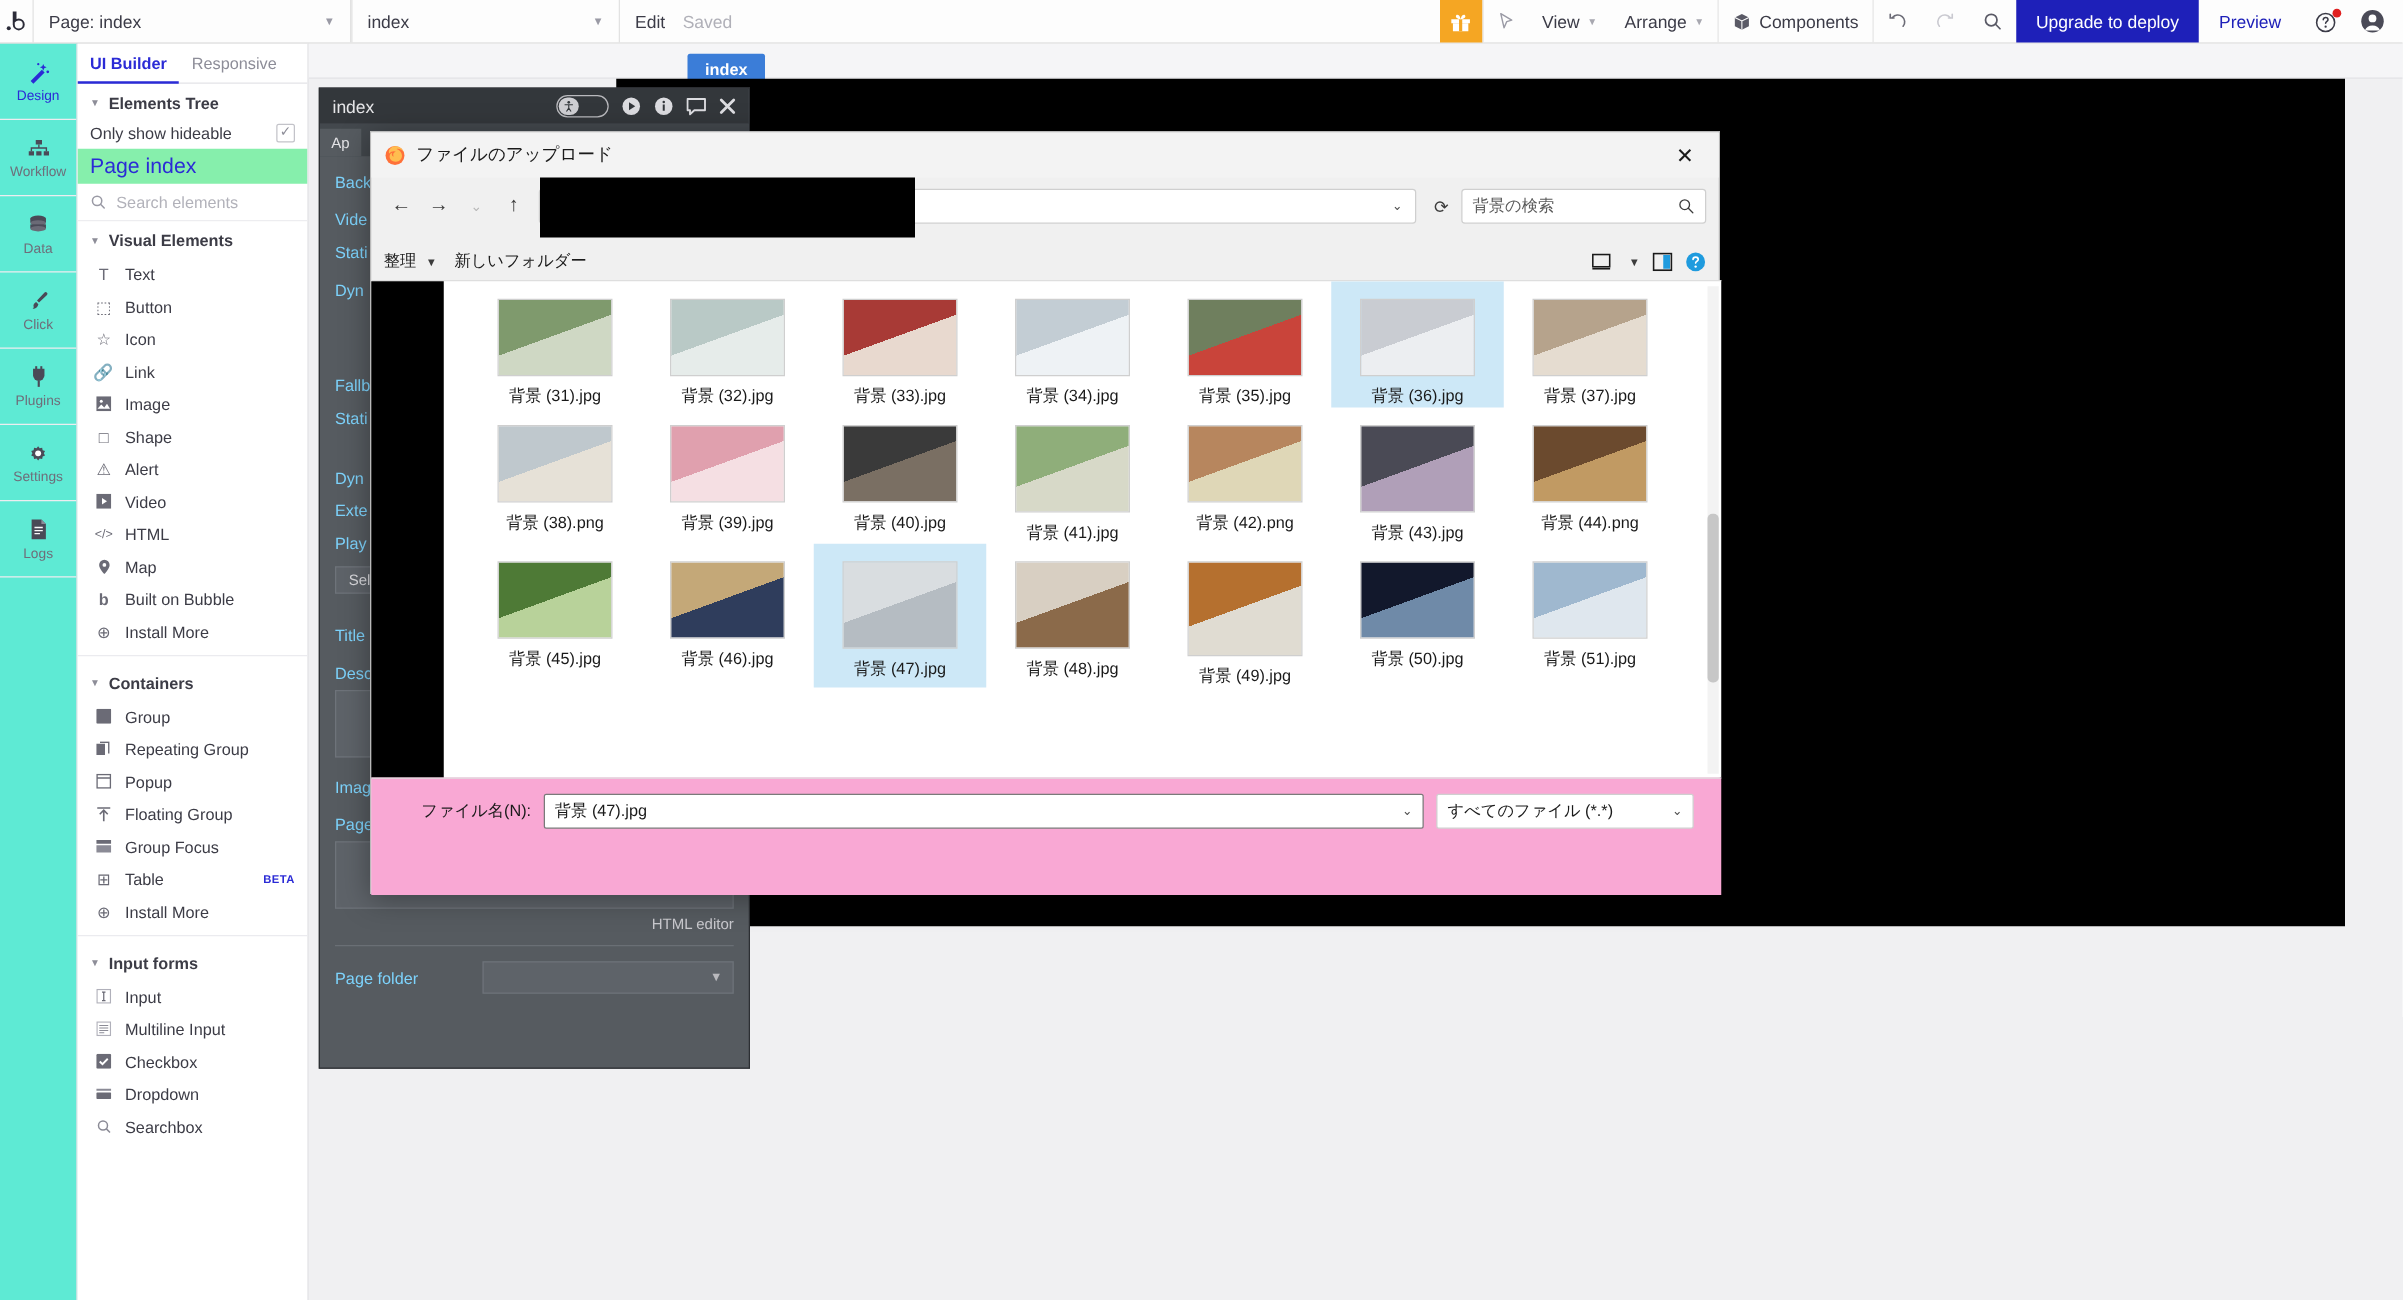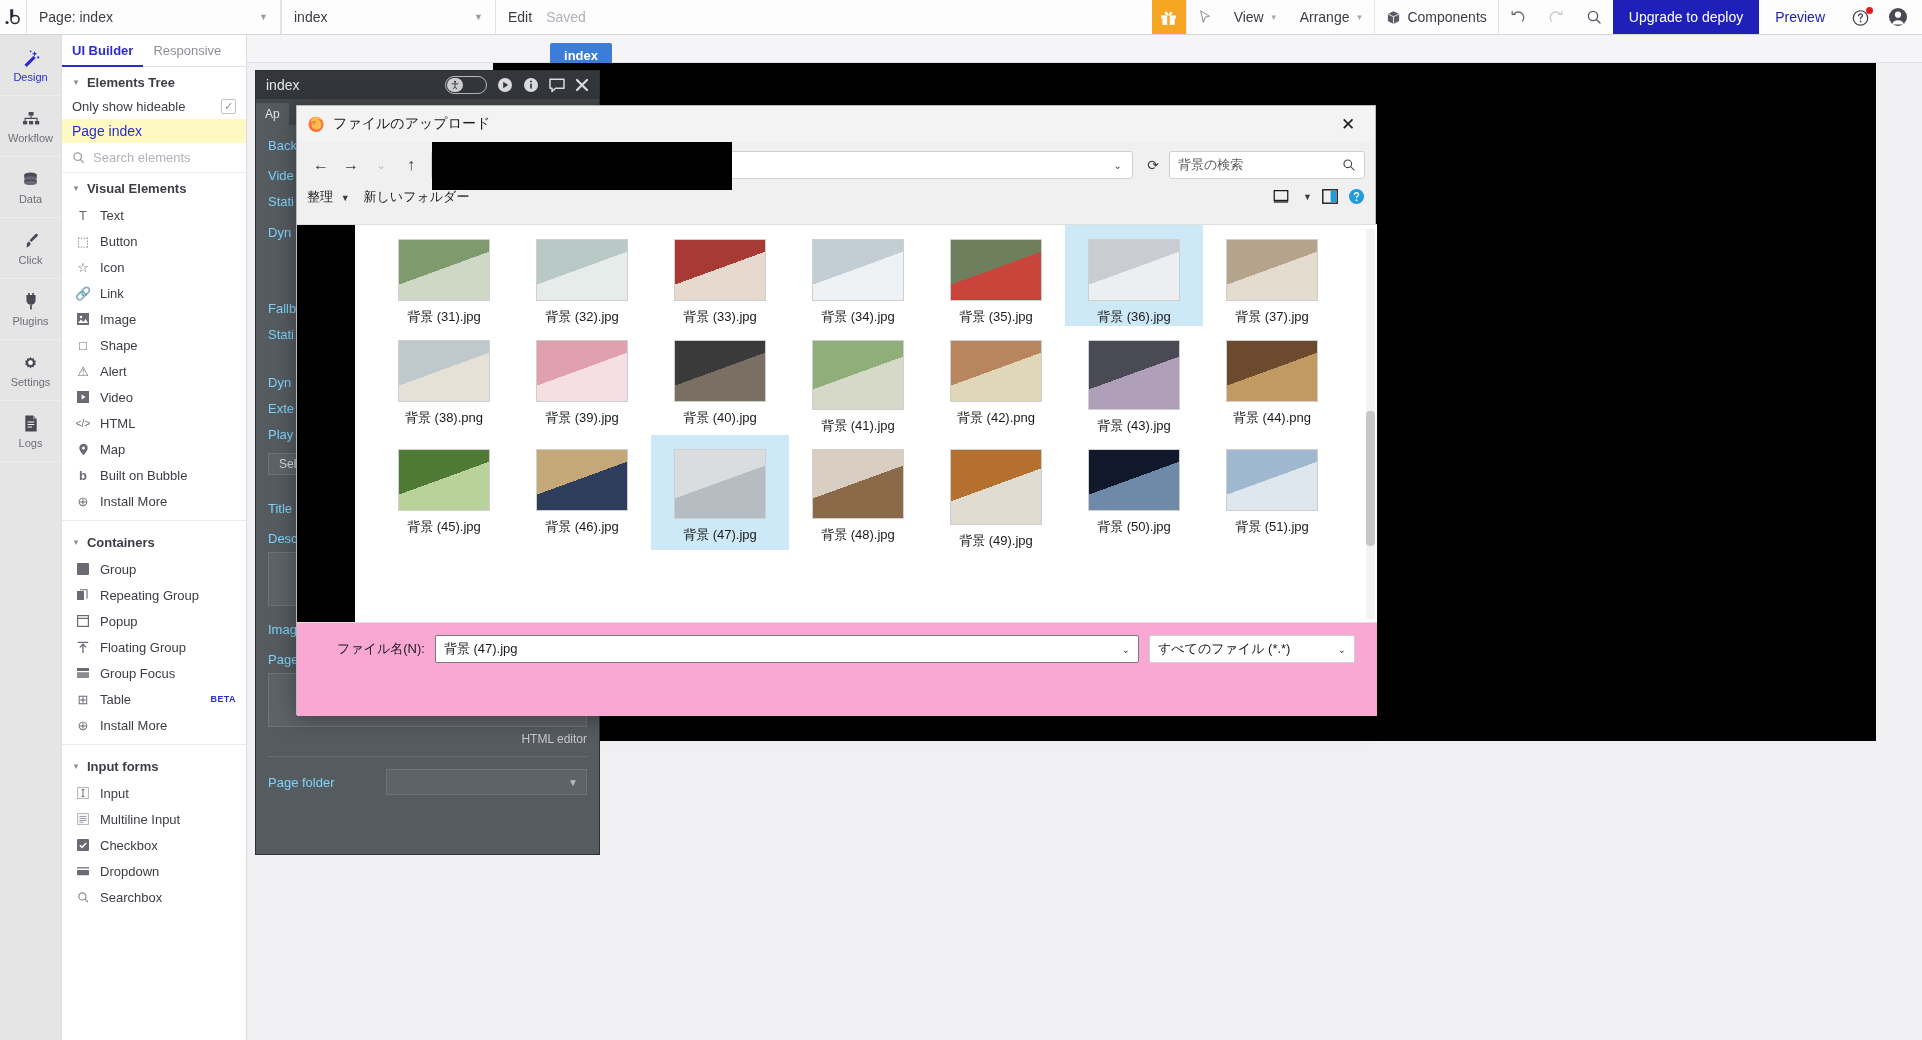--- a/index.html
+++ b/index.html
@@ -33,21 +33,21 @@
                 padding: 0 16px; font-size: 14px; }
   .tb-preview { display:flex; align-items:center; padding:0 16px; color:#1e20b9; }
   .tb-help { display:flex; align-items:center; padding:0 10px; position:relative; }
   .tb-avatar { display:flex; align-items:center; padding:0 14px 0 8px; }
   .reddot { position:absolute; width:7px; height:7px; border-radius:50%; background:#e02020;
             top:7px; right:7px; }
 
   
   #rail {
     position:absolute; top:35px; left:0; width:62px; height:1005px;
-    background:#e5e5e5; border-right:1px solid #e0e0e4;
+    background:#5eead4; border-right:1px solid #e0e0e4;
   }
   .rail-item { height: 61px; display:flex; flex-direction:column; align-items:center;
                justify-content:center; gap:3px; font-size: 11px; color:#6e6e7a;
                border-bottom:1px solid #ededf0; }
   .rail-item.active { color:#2b2bd6; }
   .rail-item .ri { height:20px; display:flex; align-items:center; }
 
   
   #elpanel {
     position:absolute; top:35px; left:62px; width:185px; height:1005px;
@@ -56,21 +56,21 @@
   }
   #eltabs { display:flex; height:32px; border-bottom:1px solid #e3e3e7; }
   .eltab { padding: 0 10px; height:32px; line-height:31px; font-size:13px; color:#8d8d98; }
   .eltab.active { color:#2b2bd6; border-bottom:2px solid #2b2bd6; font-weight:600; }
   .sec-head { display:flex; align-items:center; gap:7px; padding: 8px 10px 6px 10px;
               font-size:13px; font-weight:600; color:#3c3c46; }
   .tri { font-size:8px; color:#8d8d98; }
   .chk-row { display:flex; align-items:center; padding: 3px 10px 5px 10px; font-size:13px; }
   .chkbox { margin-left:auto; width:15px; height:15px; border:1px solid #c3c3c9; border-radius:2px;
             background:#fff; color:#8d8d98; font-size:11px; line-height:13px; text-align:center; }
-  .page-index { padding: 4px 10px; background:#fef9c3; color:#2b2bd6; font-size:14px; }
+  .page-index { padding: 4px 10px; background:#86efac; color:#2b2bd6; font-size:17px; }
   .search-row { display:flex; align-items:center; gap:8px; padding: 7px 10px;
                 border-bottom:1px solid #ededf0; color:#b2b2ba; font-size:13px; }
   .el-item { display:flex; align-items:center; gap:10px; padding: 3px 10px 3px 14px;
              height:26px; color:#3c3c46; font-size:13px; }
   .el-ic { width:14px; display:flex; align-items:center; justify-content:center; color:#6b6b76; }
   .beta { margin-left:auto; font-size:9px; font-weight:700; color:#2b2bd6; letter-spacing:.4px; }
   .divider { height:1px; background:#ebebef; margin: 6px 0; }
 
   
   #canvas {
@@ -127,21 +127,21 @@
   .navbtn.dim { color:#b5b5b5; }
   #crumbbar { flex:1; height:28px; background:#fff; border:1px solid #cfcfcf; border-radius:3px;
               display:flex; align-items:center; margin: 0 4px; position:relative; }
   #crumb-redact { position:absolute; left:0; top:-10px; width:300px; height:48px; background:#000; }
   #crumbbar .cb-caret { margin-left:auto; margin-right:10px; color:#4a4a4a; font-size:10px; }
   #refreshbtn { width:28px; height:28px; display:flex; align-items:center; justify-content:center;
                 color:#3c3c3c; font-size:14px; }
   #searchbox { width:196px; height:28px; background:#fff; border:1px solid #cfcfcf; border-radius:3px;
                display:flex; align-items:center; padding: 0 8px; font-size:13px; color:#5a5a5a; }
   #searchbox .sic { margin-left:auto; color:#3c3c3c; font-size:13px; }
-  #dlg-toolbar { height:30px; display:flex; align-items:flex-start; padding: 0 10px; gap:14px;
+  #dlg-toolbar { height:30px; display:flex; align-items:flex-end; padding: 0 10px; gap:14px;
                  font-size:13px; color:#1a1a1a; }
   #dlg-toolbar .tcaret { font-size:9px; margin-left:4px; color:#3c3c3c; }
   .tbr-right { margin-left:auto; display:flex; align-items:center; gap:10px; }
   #dlg-main { position:absolute; left:0; top:118px; width:1080px; height:398px;
               background:#fff; border-top:1px solid #dedede; display:flex; }
   #dlg-nav-pane { width:58px; background:#000; height:398px; }
   #dlg-files { flex:1; position:relative; overflow:hidden; }
   .frow { display:flex; padding-left: 20px; }
   .fcell { width:138px; padding-top: 14px; display:flex; flex-direction:column;
            align-items:center; gap:7px; }

